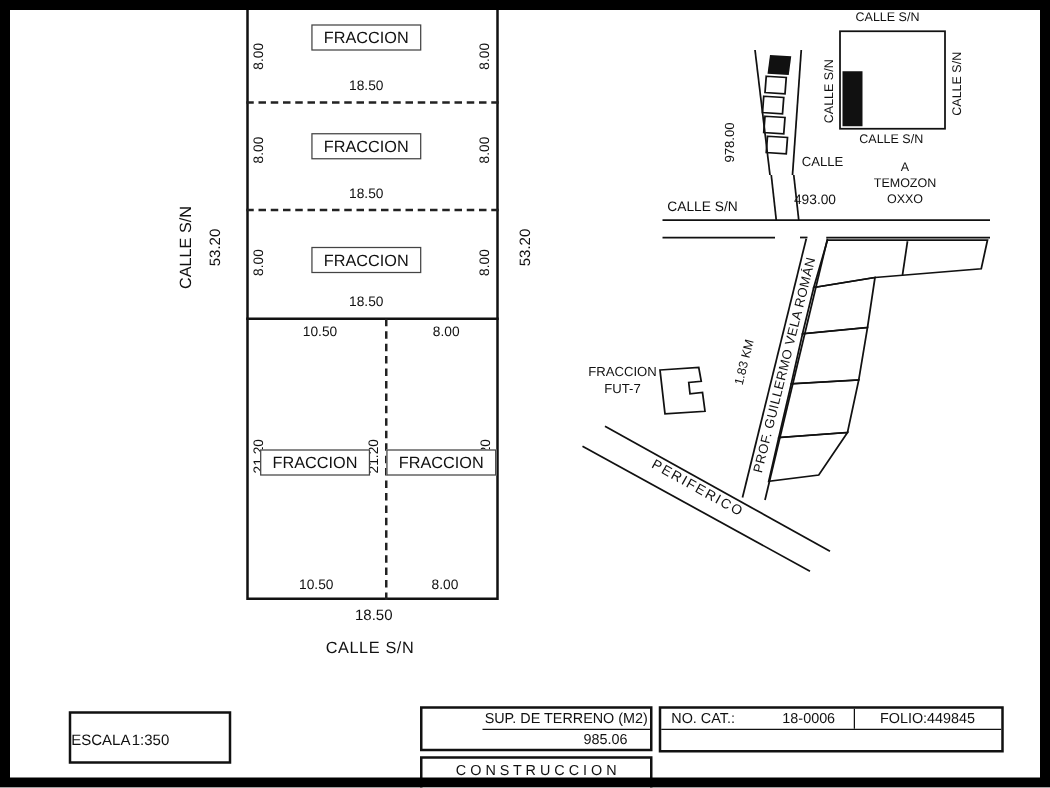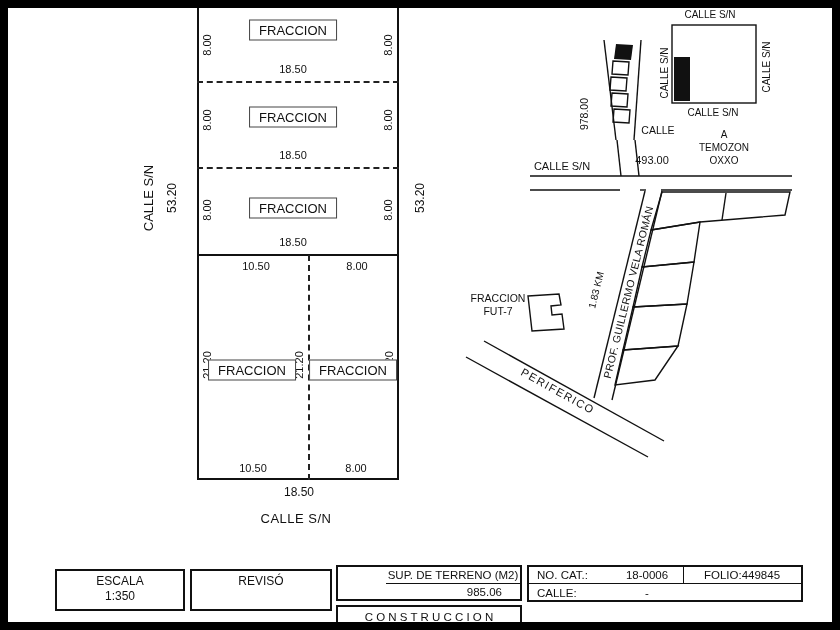--- a/index.html
+++ b/index.html
@@ -21,21 +21,21 @@
   .hsolid { border-top:2px solid #111; }
   .vsep { position:absolute; left:308px; top:255px; width:0; height:225px; border-left:2px dashed #222; }
 
   .frac-box { position:absolute; transform:translate(-50%,-50%); border:1px solid #444; background:#fff;
               padding:2px 9px; font-size:13px; color:#111; white-space:nowrap; }
 
   .stack { text-align:center; line-height:13px; }
   .stack span { display:block; }
 
   .tb-box { position:absolute; border:2px solid #111; background:#fff; color:#111; }
-  .tb-center { display:flex; flex-direction:column; align-items:center; }
+  .tb-center { display:flex; flex-direction:row; align-items:center; }
   .sup-row1 { height:17px; border-bottom:1.5px solid #111; display:flex; align-items:center; justify-content:center; font-size:11.5px;margin-left:48px; }
   .sup-row2 { height:15px; display:flex; align-items:center; justify-content:flex-end; padding-right:18px; font-size:11.5px; }
   .cat-row { position:relative; height:17px; font-size:11.5px; }
   .cat-row1 { border-bottom:1.5px solid #111; }
   .cat-cell { position:absolute; top:50%; transform:translateY(-50%); white-space:nowrap; }
   .cat-cell.ctr { transform:translate(-50%,-50%); }
   .cat-vdiv { position:absolute; left:154px; top:0; height:100%; width:0; border-left:1.5px solid #111; }
 </style>
 </head>
 <body>
@@ -157,40 +157,33 @@
     <span>FUT-7</span>
   </div>
 
   <div class="lbl rot29 f11" style="left:558px;top:391px;letter-spacing:1.5px">PERIFERICO</div>
 
   <div class="tb-box tb-center" style="left:55px;top:569px;width:130px;height:42px;padding-top:3px;gap:1px">
     <div class="f12">ESCALA</div>
     <div class="f12">1:350</div>
   </div>
 
-  <div class="tb-box tb-center" style="left:190px;top:569px;width:142px;height:42px;padding-top:3px">
-    <div class="f12">REVISÓ</div>
-  </div>
 
   <div class="tb-box" style="left:336px;top:565px;width:186px;height:36px">
     <div class="sup-row1">SUP. DE TERRENO (M2)</div>
     <div class="sup-row2">985.06</div>
   </div>
 
   <div class="tb-box" style="left:336px;top:605px;width:186px;height:28px;display:flex;align-items:flex-start;justify-content:center;padding-top:4px;font-size:11.5px">
     <div>C O N S T R U C C I O N</div>
   </div>
 
   <div class="tb-box" style="left:527px;top:565px;width:276px;height:37px">
     <div class="cat-row cat-row1">
       <span class="cat-cell" style="left:8px">NO. CAT.:</span>
       <span class="cat-cell ctr" style="left:118px">18-0006</span>
       <div class="cat-vdiv"></div>
       <span class="cat-cell ctr" style="left:213px">FOLIO:449845</span>
     </div>
-    <div class="cat-row">
-      <span class="cat-cell" style="left:8px">CALLE:</span>
-      <span class="cat-cell ctr" style="left:118px">-</span>
-    </div>
   </div>
 
   <div class="frame"></div>
 </div>
 
 </body></html>

